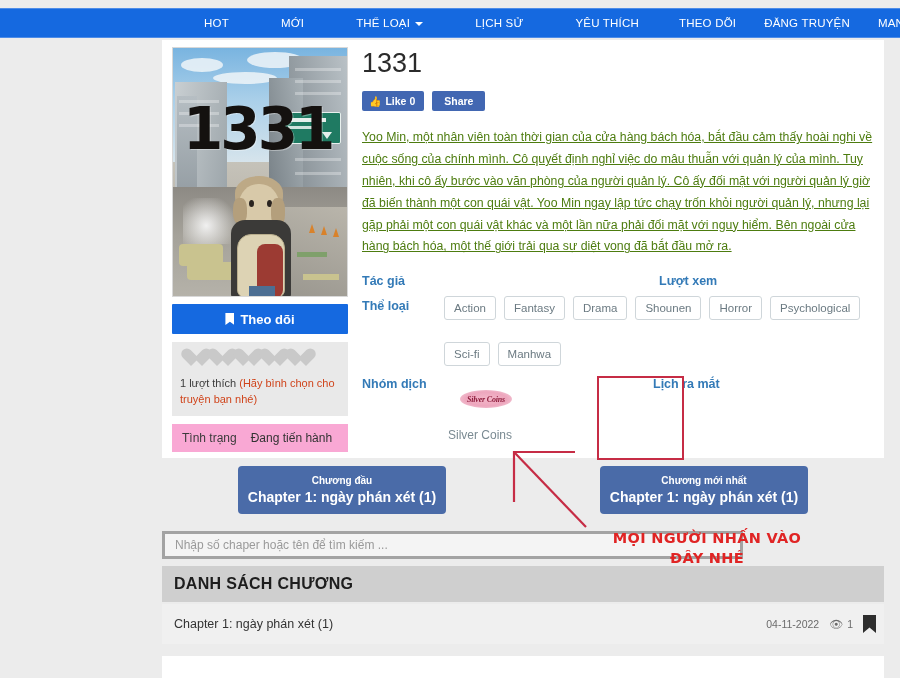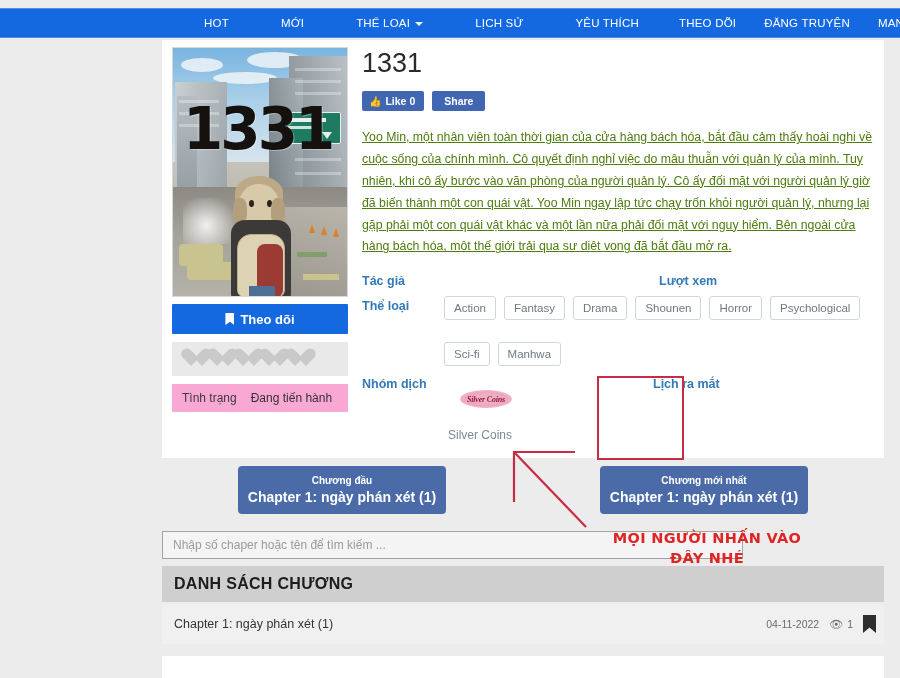--- a/index.html
+++ b/index.html
@@ -214,21 +214,21 @@
     display: flex; flex-direction: column; align-items: center; justify-content: center;
     cursor: pointer;
   }
   .chap-btn .cb-sub { font-size: 10px; font-weight: bold; margin-bottom: 3px; }
   .chap-btn .cb-main { font-size: 14px; font-weight: bold; }
 
   
   .search-wrap { position: absolute; left: 162px; top: 531px; width: 722px; }
   .search-input {
     width: 581px; height: 28px;
-    border: 1px solid #a3a3a3; background: #f4f4f4;
+    border: 3px solid #a3a3a3; background: #f4f4f4;
     font-size: 12px; color: #333; padding: 0 10px;
     font-family: "Liberation Sans", sans-serif;
     outline: none;
   }
   .search-input::placeholder { color: #9a9a9a; }
   .list-head {
     position: absolute; left: 162px; top: 566px; width: 722px; height: 36px;
     background: #cfcfcf;
     display: flex; align-items: center; padding-left: 12px;
     font-size: 16px; font-weight: bold; color: #1d1d1d; letter-spacing: .3px;
@@ -356,20 +356,24 @@
     </div>
 
     <div class="like-box">
       <div class="hearts">
         <div class="heart"></div>
         <div class="heart"></div>
         <div class="heart"></div>
         <div class="heart"></div>
         <div class="heart"></div>
       </div>
+      <div class="like-text">
+        <span>1 lượt thích</span>
+        <span class="hint">(Hãy bình chọn cho truyện bạn nhé)</span>
+      </div>
     </div>
 
     <div class="status-box">
       <span class="status-lbl">Tình trạng</span>
       <span>Đang tiến hành</span>
     </div>
   </div>
 
   <div class="right-col">
 

